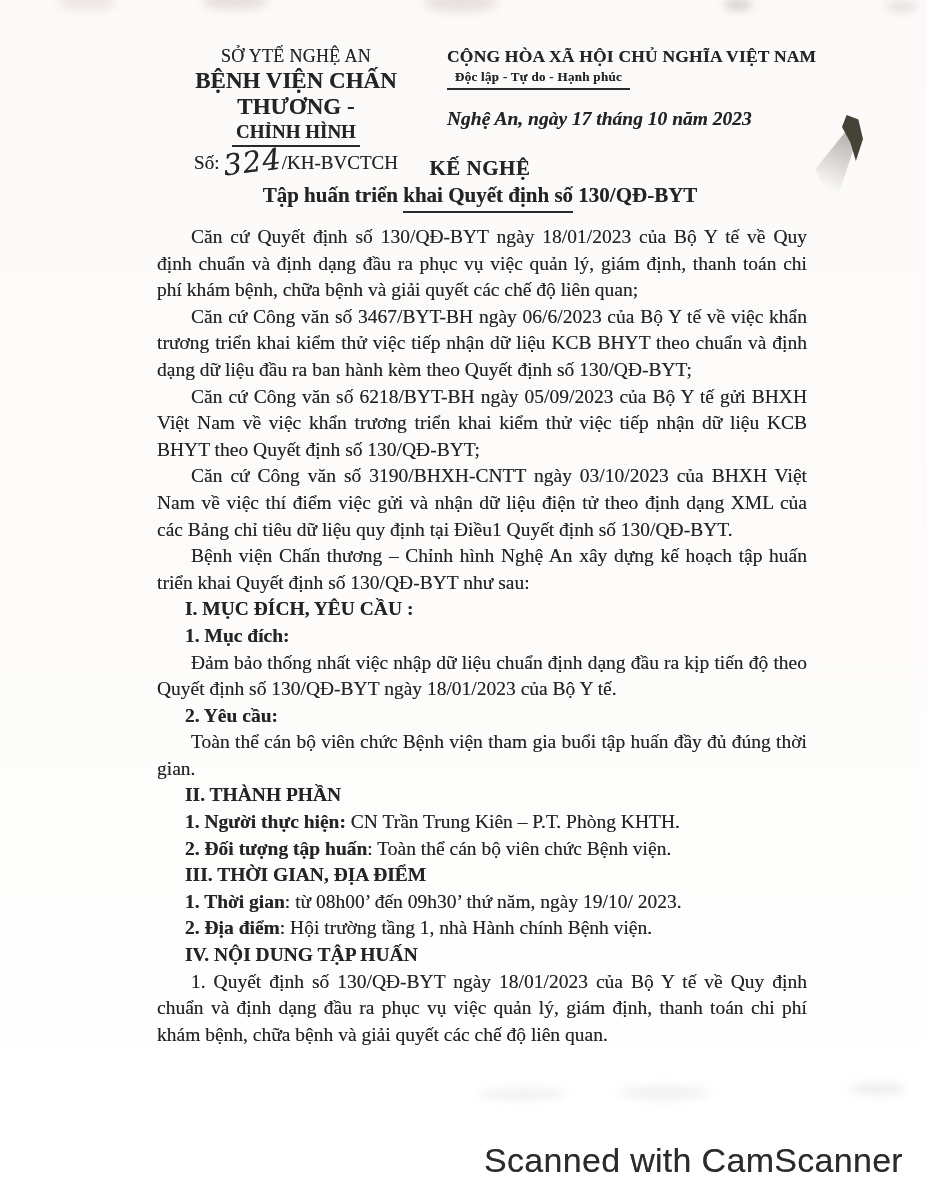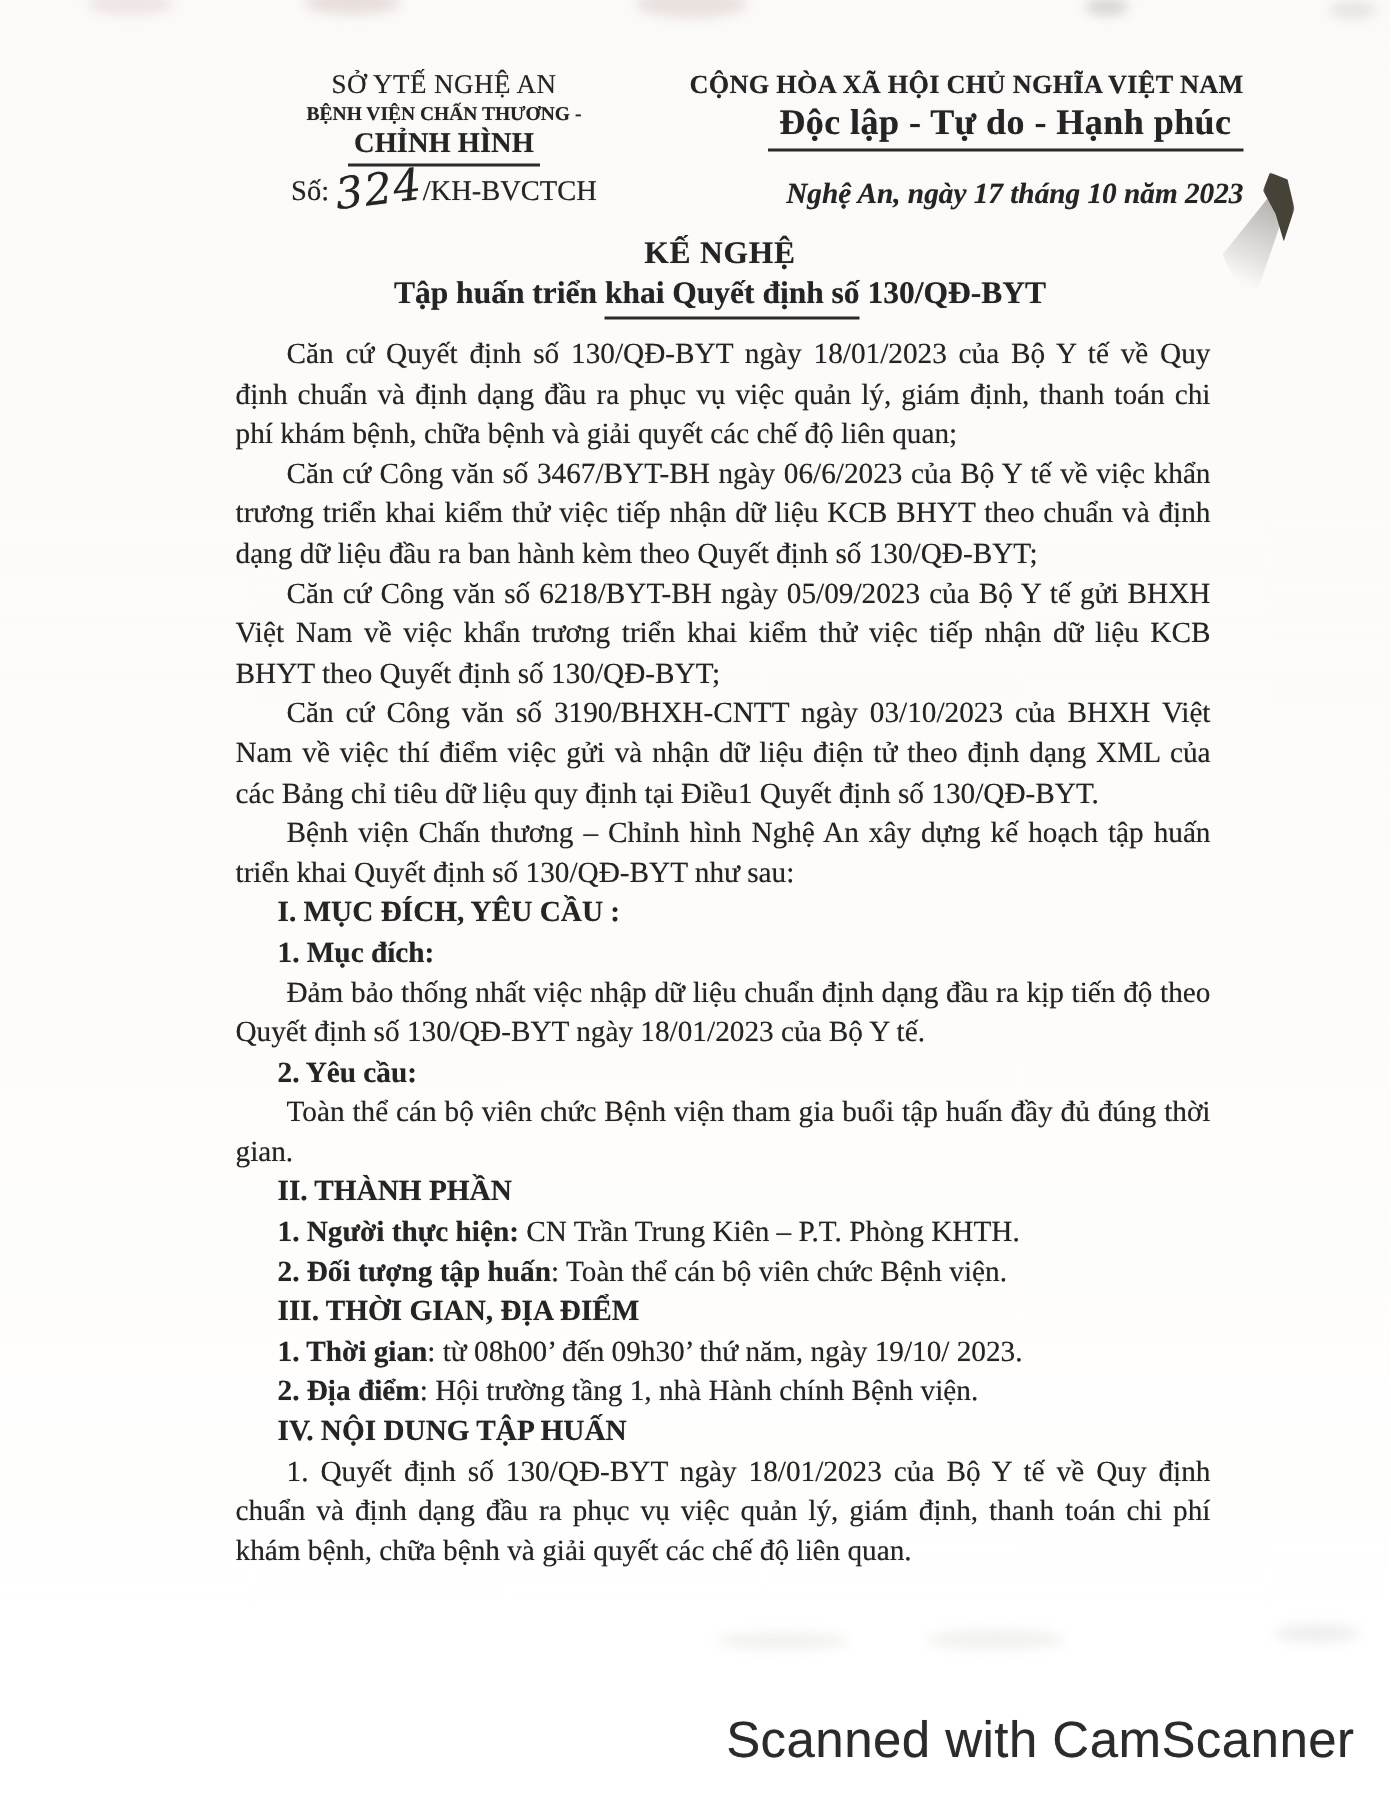--- a/index.html
+++ b/index.html
@@ -7,33 +7,33 @@
     position:relative; width:927px; height:1200px; overflow:hidden;
     background:linear-gradient(180deg,#fbfaf8 0%,#fdfcfa 55%,#ffffff 93%);
     font-family:"Liberation Serif","DejaVu Serif",serif;
     color:#242424;
   }
   .doc-text { text-shadow:0 0 0.5px rgba(36,36,36,0.55); }
 
   
   .header-left { position:absolute; top:46px; left:150px; width:292px; text-align:center; }
   .hl1 { font-size:18px; letter-spacing:.3px; }
-  .hl2 { font-size:13px; font-weight:bold; margin-top:1px; }
+  .hl2 { font-size:23px; font-weight:bold; margin-top:1px; }
   .hl3 { font-size:19px; font-weight:bold; margin-top:1px; }
   .hl3 .uline { display:inline-block; border-bottom:2px solid #2a2a2a; padding:0 4px 2px 4px; }
   .doc-number { margin-top:2px; font-size:19px; white-space:nowrap; }
   .handwritten {
     display:inline-block; font-family:"DejaVu Serif",serif; font-style:italic;
     font-size:29px; letter-spacing:1px; transform:rotate(-7deg) translateY(3px);
     margin:0 0 0 4px; line-height:20px;
   }
 
-  .header-right { position:absolute; top:46px; left:447px; width:382px; text-align:right; }
+  .header-right { position:absolute; top:46px; left:447px; width:382px; text-align:left; }
   .hr1 { font-size:17.5px; font-weight:bold; letter-spacing:.2px; }
-  .hr2 { display:inline-block; font-size:24px; font-weight:bold; letter-spacing:.3px;
+  .hr2 { display:inline-block; font-size:13px; font-weight:bold; letter-spacing:.3px;
          border-bottom:2px solid #2a2a2a; padding:0 8px 3px 8px; margin-top:2px; }
   .hr-date { margin-top:18px; font-size:19.5px; font-weight:bold; font-style:italic; }
 
   
   .title-block { position:absolute; top:156px; left:150px; width:660px; text-align:center; }
   .title-1 { font-size:21px; font-weight:bold; letter-spacing:.5px; }
   .title-2 { font-size:21px; font-weight:bold; margin-top:2px; }
   .title-2 .u { display:inline-block; border-bottom:2px solid #2a2a2a; padding-bottom:3px; }
 
   

